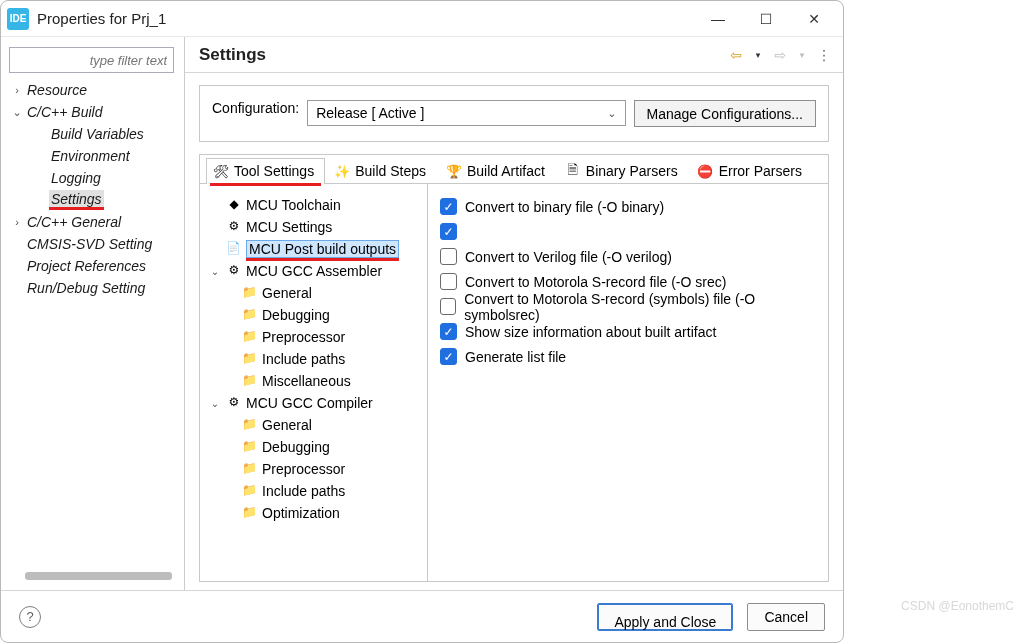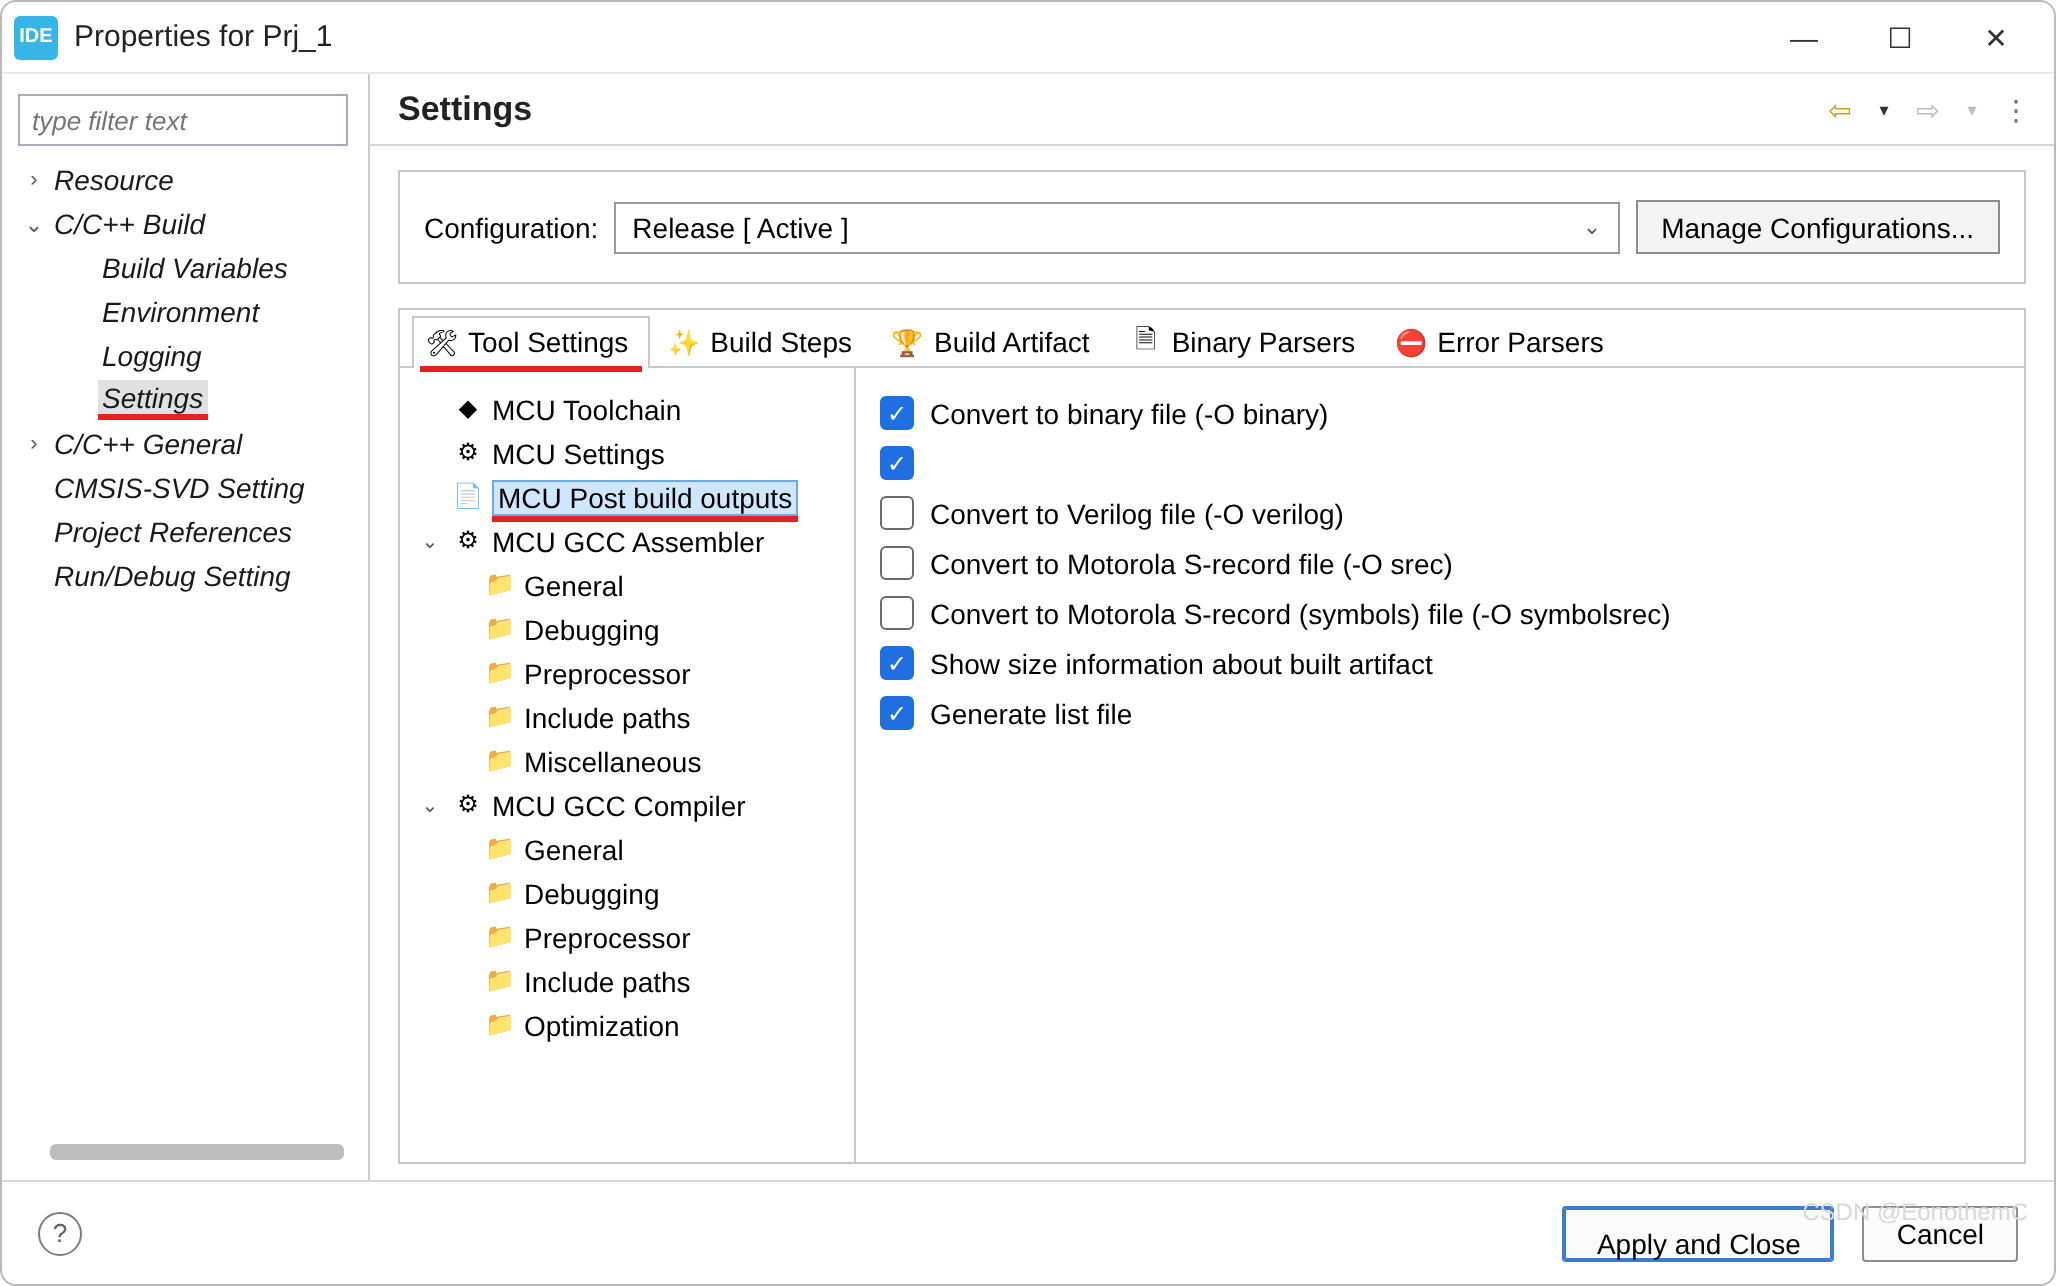--- a/index.html
+++ b/index.html
@@ -1,18 +1,18 @@
 <!DOCTYPE html>
 <html><head>
   <meta charset="utf-8">
   <style>
     * { box-sizing: border-box; font-family: "Segoe UI", Tahoma, sans-serif; }
     html, body { margin: 0; padding: 0; width: 1028px; height: 643px; overflow: hidden; }
     .window {
-      width: 1028px; height: 643px; border: 1px solid #b9b9b9; background: #fff;
+      width: 844px; height: 643px; border: 1px solid #b9b9b9; background: #fff;
       display: flex; flex-direction: column; border-radius: 8px;
     }
     .titlebar {
       height: 36px; display: flex; align-items: center; padding: 0 6px;
       border-bottom: 1px solid #e8e8e8;
     }
     .app-icon {
       width: 22px; height: 22px; background: #35b6e6; color:#fff;
       display:flex; align-items:center; justify-content:center;
       font-size:10px; font-weight:700; border-radius:3px; margin-right:8px;
@@ -22,42 +22,42 @@
     .win-btn { width:46px; height:30px; display:flex; align-items:center; justify-content:center; font-size:14px; color:#333; cursor:default; }
 
     .body { flex:1; display:flex; min-height:0; }
 
     .nav {
       width: 184px; border-right:1px solid #ccc; padding: 4px 4px 4px 4px;
       display:flex; flex-direction:column;
     }
     .filter-box {
       height:26px; border:1px solid #aab; margin:6px 6px 6px 4px; padding:2px 6px;
-      color:#777; font-size:13px; font-style: italic;
+      color:#777; font-size:13px; font-style: italic; text-align: right;
     }
     .tree { flex:1; overflow:hidden; font-size:14px; color:#1a1a1a; padding-left:4px; }
     .tree-row { display:flex; align-items:center; height:22px; white-space:nowrap; }
     .tcaret { width:16px; text-align:center; color:#555; font-size:11px; user-select:none; }
     .tlabel { padding:1px 2px;font-style:italic; }
     .tlabel.hl { background:#e0e0e0; border-bottom:3px solid #e62020; padding-bottom:0; }
     .tree-children { padding-left: 24px; }
     .nav-scroll { height:8px; background:#bdbdbd; margin:0 8px 6px 20px; border-radius:3px; }
 
     .main { flex:1; display:flex; flex-direction:column; border-left:0; }
     .settings-header {
       display:flex; align-items:center; height:36px; padding:0 10px 0 14px;
       border-bottom:1px solid #d6d6d6;
     }
     .settings-title { font-size:17px; font-weight:600; flex:1; color:#222; }
     .hdr-icons { display:flex; align-items:center; gap:4px; }
     .hdr-icons span { width:18px; text-align:center; font-size:14px; }
 
     .config-box {
       border:1px solid #c8c8c8; margin:12px 14px 12px 14px; padding:14px 12px 14px 12px;
-      display:flex; align-items:center; gap:8px;
+      display:flex; gap:8px;
     }
     .config-box label { font-size:14px; }
     .config-select {
       flex:1; height:26px; border:1px solid #9a9a9a; padding:2px 8px; font-size:14px;
       display:flex; align-items:center; justify-content:space-between; background:#fff;
     }
     .manage-btn {
       height:27px; border:1px solid #8d8d8d; background:#f3f3f3;
       padding:0 12px; font-size:14px; display:flex; align-items:center;
     }

